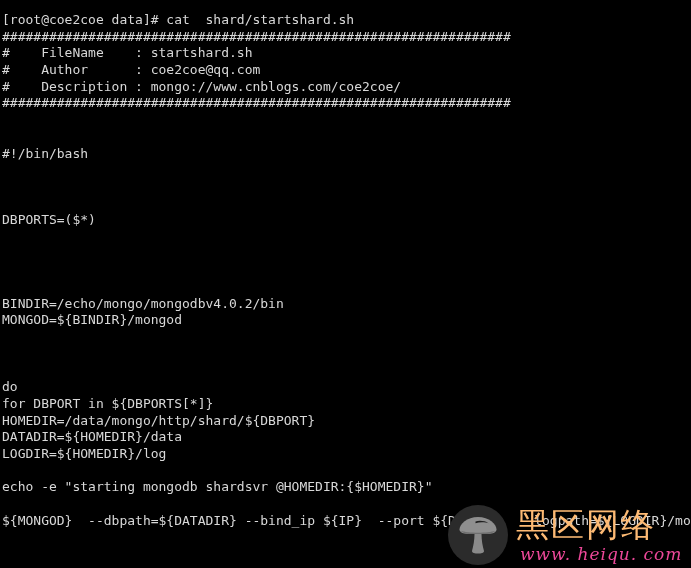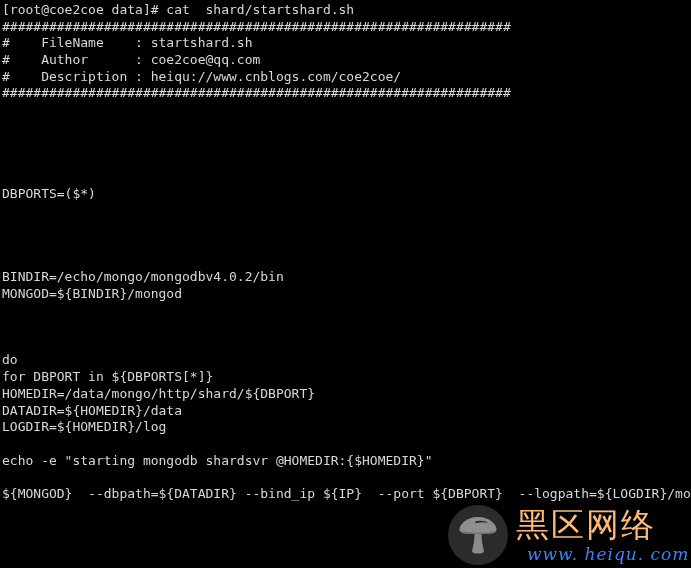--- a/index.html
+++ b/index.html
@@ -12,21 +12,21 @@
     height: 568px;
     overflow: hidden;
     font-family: "DejaVu Sans Mono", "Liberation Mono", monospace;
   }
   #terminal {
     position: relative;
     width: 691px;
     height: 568px;
     background: #000000;
     box-sizing: border-box;
-    padding: 2px 0 0 2px;
+    padding: 12px 0 0 2px;
   }
   #lines {
     position: relative;
     z-index: 2;
   }
   .line {
     display: block;
     height: 16.7px;
     line-height: 16.7px;
     font-size: 13px;
@@ -70,45 +70,46 @@
     top: 3px;
     font-family: "DejaVu Sans", "Liberation Sans", sans-serif;
     font-size: 33px;
     line-height: 38px;
     letter-spacing: 2px;
     color: #fdba74;
     white-space: pre;
   }
   #wm-url {
     position: absolute;
-    left: 79px;
+    left: 72px;
     top: 41px;
     font-family: "DejaVu Serif", "Liberation Serif", serif;
     font-style: italic;
     font-size: 17px;
     line-height: 20px;
     letter-spacing: 1px;
-    color: #3b82f6;
+    color: #ec4899;
     white-space: pre;
   }
 </style>
 </head>
 <body>
 
 <div id="terminal">
 
   <div id="lines">
       <div class="line">[root@coe2coe data]# cat  shard/startshard.sh</div>
       <div class="line">#################################################################</div>
       <div class="line">#    FileName    : startshard.sh</div>
       <div class="line">#    Author      : coe2coe@qq.com</div>
-      <div class="line">#    Description : heiqu://www.cnblogs.com/coe2coe/</div>
+      <div class="line">#    Description : mongo://www.cnblogs.com/coe2coe/</div>
       <div class="line">#################################################################</div>
       <div class="line blank">&nbsp;</div>
       <div class="line blank">&nbsp;</div>
+      <div class="line">#!/bin/bash</div>
       <div class="line blank">&nbsp;</div>
       <div class="line blank">&nbsp;</div>
       <div class="line blank">&nbsp;</div>
       <div class="line">DBPORTS=($*)</div>
       <div class="line blank">&nbsp;</div>
       <div class="line blank">&nbsp;</div>
       <div class="line blank">&nbsp;</div>
       <div class="line blank">&nbsp;</div>
       <div class="line">BINDIR=/echo/mongo/mongodbv4.0.2/bin</div>
       <div class="line">MONGOD=${BINDIR}/mongod</div>

